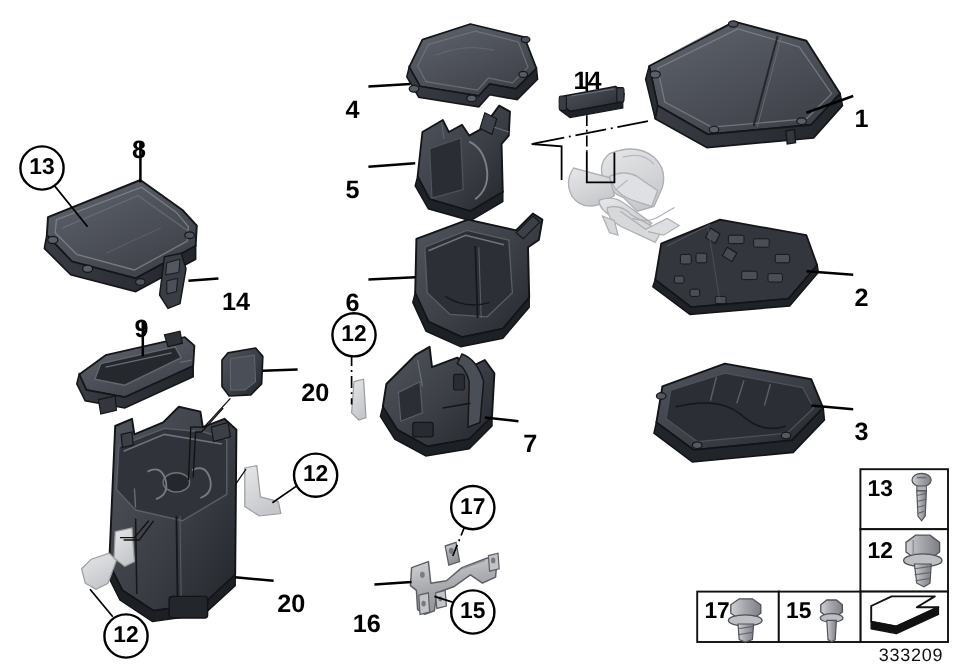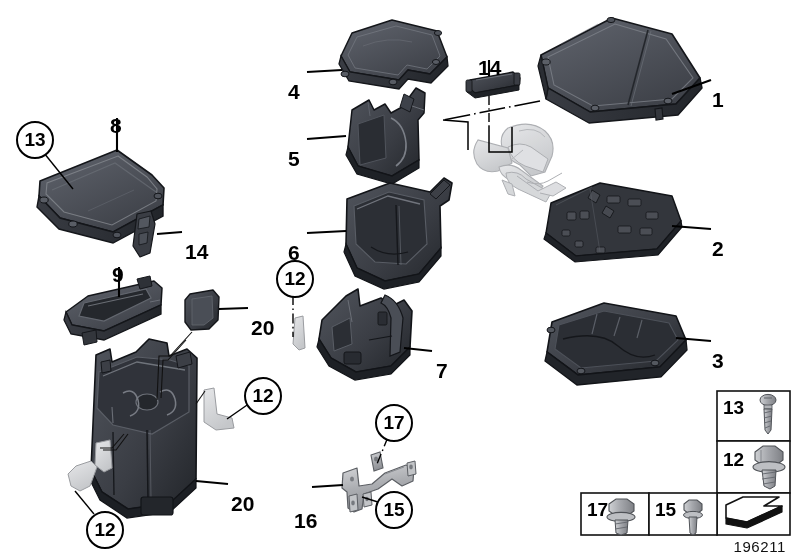--- a/index.html
+++ b/index.html
@@ -367,14 +367,14 @@
   <div class="circ c34" style="left:244px;top:377px;">12</div>
   <div class="circ c34" style="left:86px;top:511px;">12</div>
   <div class="circ c34" style="left:375px;top:404px;">17</div>
   <div class="circ c34" style="left:375px;top:491px;">15</div>
 
   <div class="tblnum" style="left:723px;top:397px;">13</div>
   <div class="tblnum" style="left:723px;top:449px;">12</div>
   <div class="tblnum" style="left:587px;top:499px;">17</div>
   <div class="tblnum" style="left:655px;top:499px;">15</div>
 
-  <div id="dwgno">196211</div>
+  <div id="dwgno">333209</div>
 </div>
 
 </body></html>

